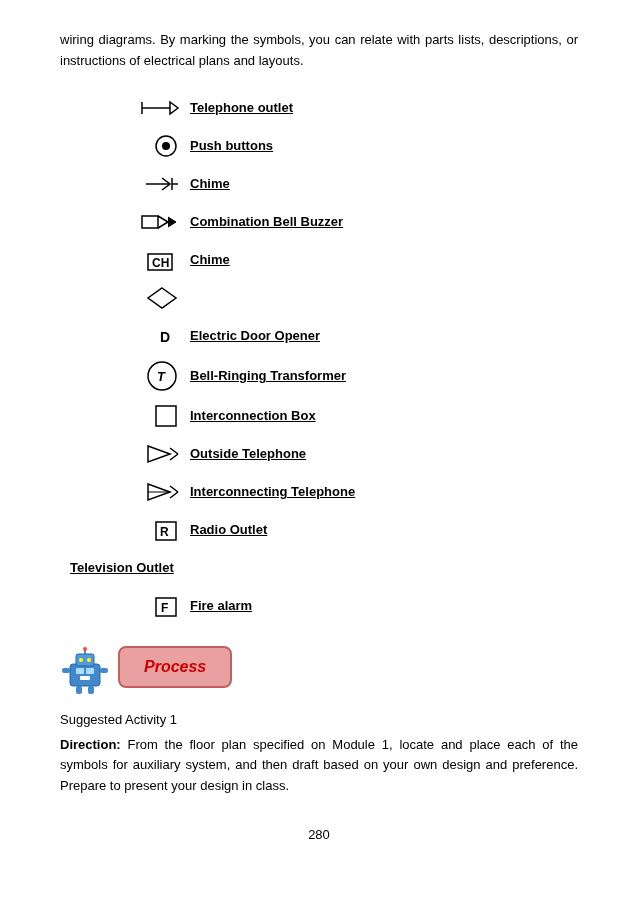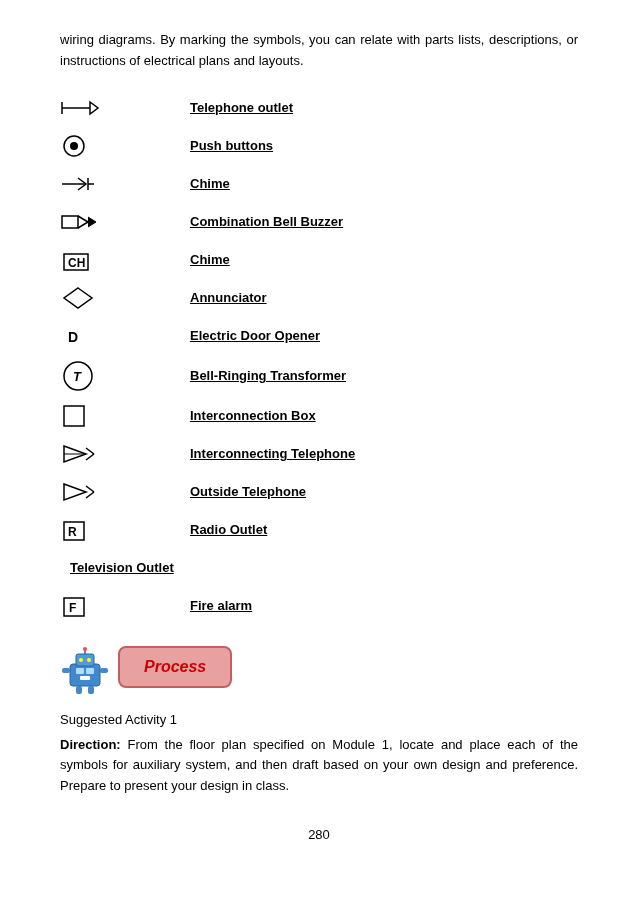--- a/index.html
+++ b/index.html
@@ -29,21 +29,21 @@
       align-items: center;
       margin-bottom: 6px;
       min-height: 32px;
       text-decoration: underline;
     }
 
     .symbol-cell {
       width: 120px;
       display: flex;
       align-items: center;
-      justify-content: flex-start;
+      justify-content: flex-end;
       flex-shrink: 0;
     }
 
     .label-cell {
       flex: 1;
       font-weight: bold;
       font-size: 13px;
       padding-left: 10px;
     }
 
@@ -162,21 +162,20 @@
     <div class="label-cell bold-label">Chime</div>
   </div>
 
   <div class="symbol-row">
     <div class="symbol-cell">
       <svg width="36" height="28" viewBox="0 0 36 28">
 
         <polygon points="18,4 32,14 18,24 4,14" fill="none" stroke="#000" stroke-width="1.5"></polygon>
       </svg>
     </div>
-    <div class="label-cell bold-label">Annunciator</div>
   </div>
 
   <div class="symbol-row">
     <div class="symbol-cell">
       <svg width="28" height="28" viewBox="0 0 28 28">
         <text x="8" y="20" font-size="14" font-weight="bold" font-family="Arial">D</text>
       </svg>
     </div>
     <div class="label-cell bold-label">Electric Door Opener</div>
   </div>
@@ -191,45 +190,45 @@
     <div class="label-cell bold-label">Bell-Ringing Transformer</div>
   </div>
 
   <div class="symbol-row">
     <div class="symbol-cell">
       <svg width="28" height="28" viewBox="0 0 28 28">
         <rect x="4" y="4" width="20" height="20" fill="none" stroke="#000" stroke-width="1.5"></rect>
       </svg>
     </div>
     <div class="label-cell bold-label">Interconnection Box</div>
+  </div>
+
+  <div class="symbol-row">
+    <div class="symbol-cell">
+      <svg width="36" height="28" viewBox="0 0 36 28">
+
+        <polygon points="4,6 26,14 4,22" fill="none" stroke="#000" stroke-width="1.5"></polygon>
+        <line x1="26" y1="8" x2="34" y2="14" stroke="#000" stroke-width="1.5"></line>
+        <line x1="26" y1="20" x2="34" y2="14" stroke="#000" stroke-width="1.5"></line>
+      </svg>
+    </div>
+    <div class="label-cell bold-label">Outside Telephone</div>
   </div>
 
   <div class="symbol-row">
     <div class="symbol-cell">
       <svg width="36" height="28" viewBox="0 0 36 28">
 
         <polygon points="4,6 26,14 4,22" fill="none" stroke="#000" stroke-width="1.5"></polygon>
         <line x1="26" y1="8" x2="34" y2="14" stroke="#000" stroke-width="1.5"></line>
         <line x1="26" y1="20" x2="34" y2="14" stroke="#000" stroke-width="1.5"></line>
         <line x1="4" y1="14" x2="26" y2="14" stroke="#000" stroke-width="1"></line>
       </svg>
     </div>
     <div class="label-cell bold-label">Interconnecting Telephone</div>
-  </div>
-
-  <div class="symbol-row">
-    <div class="symbol-cell">
-      <svg width="36" height="28" viewBox="0 0 36 28">
-
-        <polygon points="4,6 26,14 4,22" fill="none" stroke="#000" stroke-width="1.5"></polygon>
-        <line x1="26" y1="8" x2="34" y2="14" stroke="#000" stroke-width="1.5"></line>
-        <line x1="26" y1="20" x2="34" y2="14" stroke="#000" stroke-width="1.5"></line>
-      </svg>
-    </div>
-    <div class="label-cell bold-label">Outside Telephone</div>
   </div>
 
   <div class="symbol-row">
     <div class="symbol-cell">
       <svg width="28" height="28" viewBox="0 0 28 28">
         <rect x="4" y="6" width="20" height="18" fill="none" stroke="#000" stroke-width="1.5"></rect>
         <text x="8" y="20" font-size="12" font-weight="bold" font-family="Arial">R</text>
       </svg>
     </div>
     <div class="label-cell bold-label">Radio Outlet</div>

